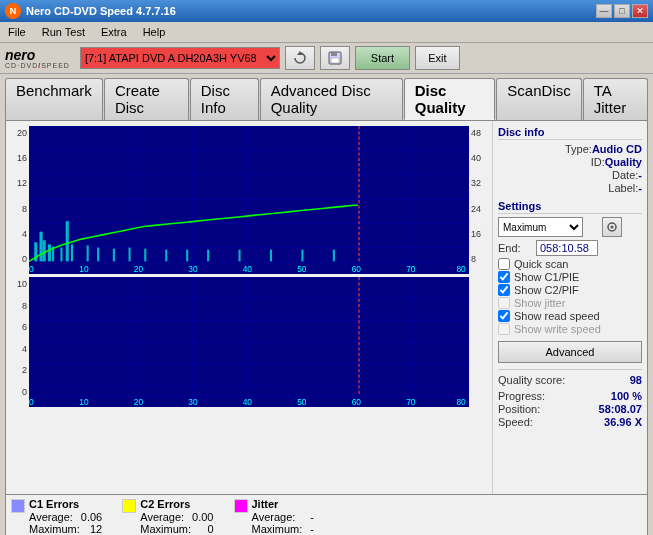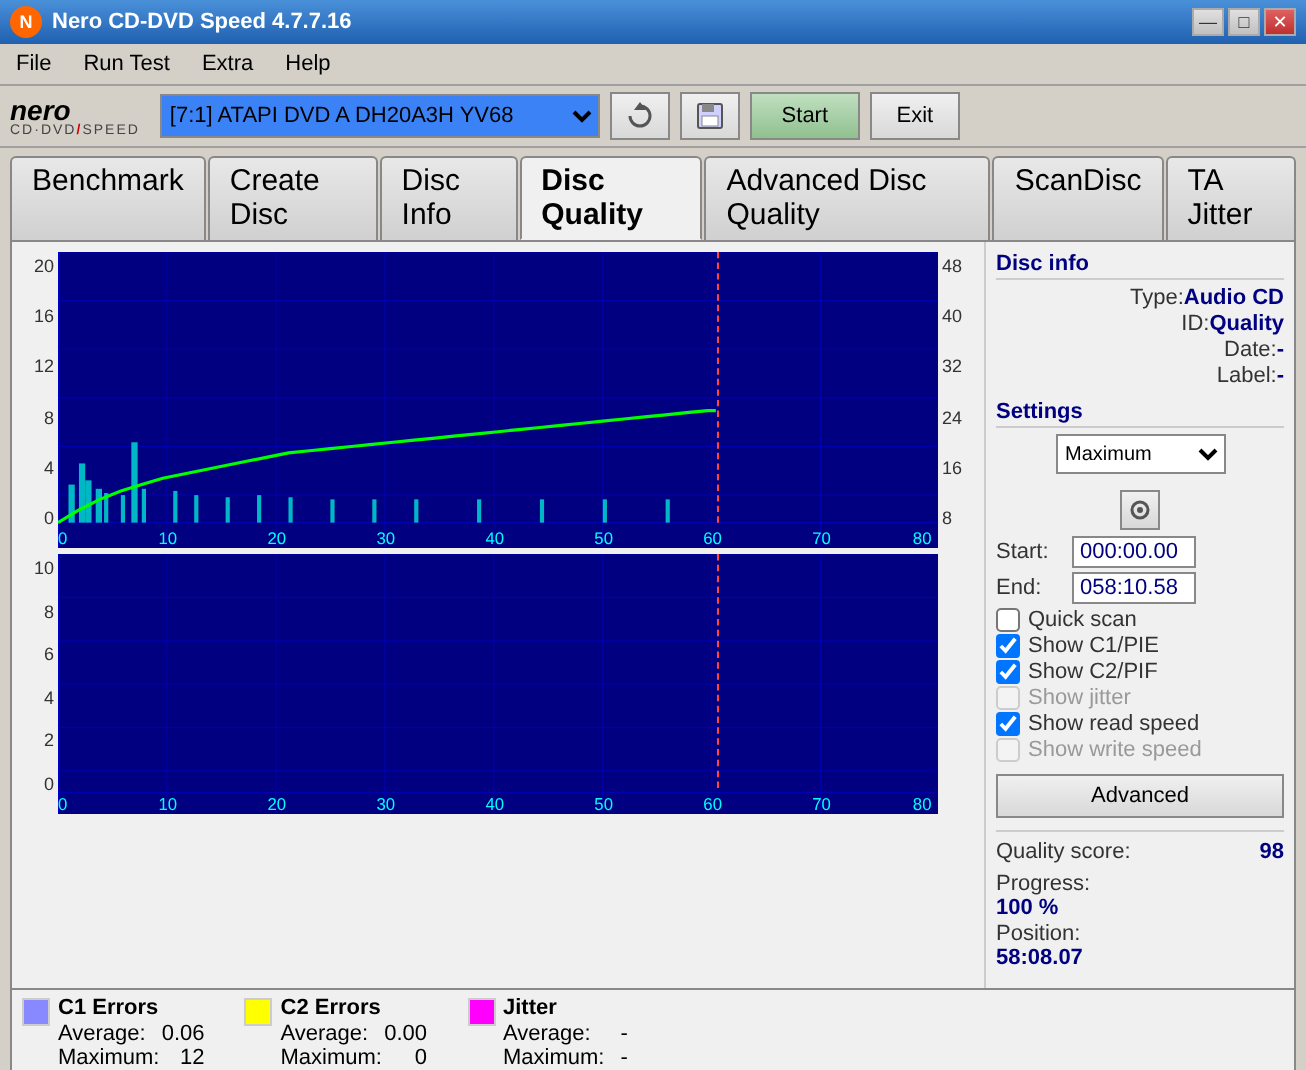--- a/index.html
+++ b/index.html
@@ -17,21 +17,21 @@
     .title-bar-left { display: flex; align-items: center; gap: 5px; font-size: 11px; font-weight: bold; }
     .title-bar-icon { width: 16px; height: 16px; background: #ff6600; border-radius: 50%; display: flex; align-items: center; justify-content: center; font-size: 9px; color: white; }
     .title-bar-buttons { display: flex; gap: 2px; }
     .title-btn { width: 16px; height: 14px; border: 1px solid #aaa; background: linear-gradient(to bottom, #e0e0e0, #c0c0c0); color: #333; font-size: 9px; cursor: pointer; display: flex; align-items: center; justify-content: center; }
     .title-btn.close { background: linear-gradient(to bottom, #e06060, #c03030); color: white; }
 
     .menu-bar { background: #d4d0c8; display: flex; gap: 0; padding: 2px 0; border-bottom: 1px solid #a0a0a0; }
     .menu-item { padding: 2px 8px; cursor: pointer; font-size: 11px; }
 
     .toolbar { background: #d4d0c8; display: flex; align-items: center; padding: 3px 5px; gap: 5px; border-bottom: 1px solid #a0a0a0; }
-    .drive-select { height: 22px; width: 220px; border: 1px solid #888; background: #3b82f6; font-size: 11px; }
+    .drive-select { height: 22px; width: 200px; border: 1px solid #888; background: #ef4444; font-size: 11px; }
     .toolbar-btn { height: 24px; min-width: 30px; border: 1px solid #888; background: linear-gradient(to bottom, #f0f0f0, #d8d8d8); cursor: pointer; font-size: 11px; display: flex; align-items: center; justify-content: center; padding: 0 5px; }
     .toolbar-btn.start { background: linear-gradient(to bottom, #c0dfc0, #90c090); min-width: 55px; }
     .toolbar-btn.exit { min-width: 45px; }
 
     .tabs { display: flex; background: #d4d0c8; padding: 4px 5px 0; gap: 1px; }
     .tab { padding: 3px 10px; border: 1px solid #888; border-bottom: none; background: linear-gradient(to bottom, #e8e8e8, #d0d0d0); cursor: pointer; font-size: 15px; border-radius: 3px 3px 0 0; }
     .tab.active { background: #f0f0f0; border-bottom: 1px solid #f0f0f0; font-weight: bold; }
 
     .main-area { display: flex; background: #f0f0f0; border: 1px solid #888; margin: 0 5px; height: 375px; }
 
@@ -42,42 +42,42 @@
 
     .sidebar { width: 155px; background: #f0f0f0; border-left: 1px solid #ccc; padding: 5px; }
 
     .section-title { font-weight: bold; font-size: 11px; color: #000080; margin-bottom: 3px; border-bottom: 1px solid #ccc; padding-bottom: 1px; }
 
     .info-row { display: flex; justify-content: flex-end; margin-bottom: 1px; }
     .info-label { color: #333; }
     .info-value { color: #000080; font-weight: bold; }
 
     .settings-section { margin-top: 6px; }
-    .settings-row { display: flex; align-items: center; gap: 8px; margin-bottom: 3px; flex-direction: column; }
+    .settings-row { display: flex; align-items: center; gap: 19px; margin-bottom: 3px; }
     .settings-select { height: 20px; width: 85px; border: 1px solid #888; background: white; font-size: 10px; }
     .settings-icon-btn { width: 20px; height: 20px; border: 1px solid #888; background: linear-gradient(to bottom, #f0f0f0, #d8d8d8); cursor: pointer; display: flex; align-items: center; justify-content: center; font-size: 9px; }
 
     .time-row { display: flex; align-items: center; margin-bottom: 2px; }
     .time-label { width: 38px; color: #333; font-size: 11px; }
     .time-value { border: 1px solid #888; background: white; padding: 1px 3px; font-size: 11px; color: #000080; width: 62px; }
 
     .checkbox-row { display: flex; align-items: center; gap: 4px; margin-bottom: 1px; }
     .checkbox-row input[type=checkbox] { width: 12px; height: 12px; }
     .checkbox-label { font-size: 11px; color: #333; }
     .checkbox-label.disabled { color: #999; }
 
     .advanced-btn { width: 100%; height: 22px; border: 1px solid #888; background: linear-gradient(to bottom, #f0f0f0, #d8d8d8); cursor: pointer; font-size: 11px; margin-top: 5px; }
 
     .quality-section { margin-top: 6px; border-top: 1px solid #ccc; padding-top: 4px; }
     .quality-row { display: flex; justify-content: space-between; align-items: center; }
     .quality-label { font-size: 11px; color: #333; }
     .quality-value { font-size: 11px; color: #000080; font-weight: bold; }
 
     .progress-section { margin-top: 4px; }
-    .prog-row { display: flex; justify-content: space-between; margin-bottom: 1px; flex-direction: column; }
+    .prog-row { display: flex; justify-content: space-between; margin-bottom: 1px; }
     .prog-label { color: #333; font-size: 11px; }
     .prog-value { color: #000080; font-size: 11px; font-weight: bold; }
 
     .legend-area { display: flex; gap: 20px; padding: 3px 5px; background: #f0f0f0; border: 1px solid #888; border-top: none; margin: 0 5px; }
     .legend-item { display: flex; align-items: flex-start; gap: 4px; }
     .legend-color { width: 14px; height: 14px; border: 1px solid #ccc; flex-shrink: 0; margin-top: 1px; }
     .legend-stats { font-size: 11px; }
     .legend-title { font-weight: bold; margin-bottom: 1px; }
     .legend-stat-row { display: flex; justify-content: space-between; gap: 8px; }
     .legend-stat-val { text-align: center; }
@@ -135,22 +135,22 @@
       </svg>
   </button>
   <button class="toolbar-btn start">Start</button>
   <button class="toolbar-btn exit">Exit</button>
 </div>
 
 <div class="tabs">
   <div class="tab">Benchmark</div>
   <div class="tab">Create Disc</div>
   <div class="tab">Disc Info</div>
+  <div class="tab">Advanced Disc Quality</div>
   <div class="tab active">Disc Quality</div>
-  <div class="tab">Advanced Disc Quality</div>
   <div class="tab">ScanDisc</div>
   <div class="tab">TA Jitter</div>
 </div>
 
 <div class="main-area">
 
   <div class="chart-area">
 
     <div class="chart-top" style="position:relative; display:flex;">
 
@@ -312,24 +312,20 @@
           <option>Maximum</option>
         </select>
         <button class="settings-icon-btn">
           <svg width="12" height="12" viewBox="0 0 12 12">
               <circle cx="6" cy="6" r="4" stroke="#555" stroke-width="1.5" fill="none"></circle>
               <circle cx="6" cy="6" r="1.5" fill="#555"></circle>
             </svg>
         </button>
       </div>
       <div class="time-row">
-        <span class="time-label">Start:</span>
-        <span class="time-value">000:00.00</span>
-      </div>
-      <div class="time-row">
         <span class="time-label">End:</span>
         <span class="time-value">058:10.58</span>
       </div>
       <div class="checkbox-row">
         <input type="checkbox" style="">
         <span class="checkbox-label">Quick scan</span>
       </div>
       <div class="checkbox-row">
         <input type="checkbox" checked="" style="">
         <span class="checkbox-label">Show C1/PIE</span>
@@ -360,20 +356,24 @@
       </div>
       <div class="progress-section">
         <div class="prog-row">
           <span class="prog-label">Progress:</span>
           <span class="prog-value">100 %</span>
         </div>
         <div class="prog-row">
           <span class="prog-label">Position:</span>
           <span class="prog-value">58:08.07</span>
         </div>
+        <div class="prog-row">
+          <span class="prog-label">Speed:</span>
+          <span class="prog-value">36.96 X</span>
+        </div>
       </div>
     </div>
 
   </div>
 
 </div>
 
 <div class="legend-area">
   <div class="legend-item">
     <div class="legend-color" style="background:#8888ff;"></div>

